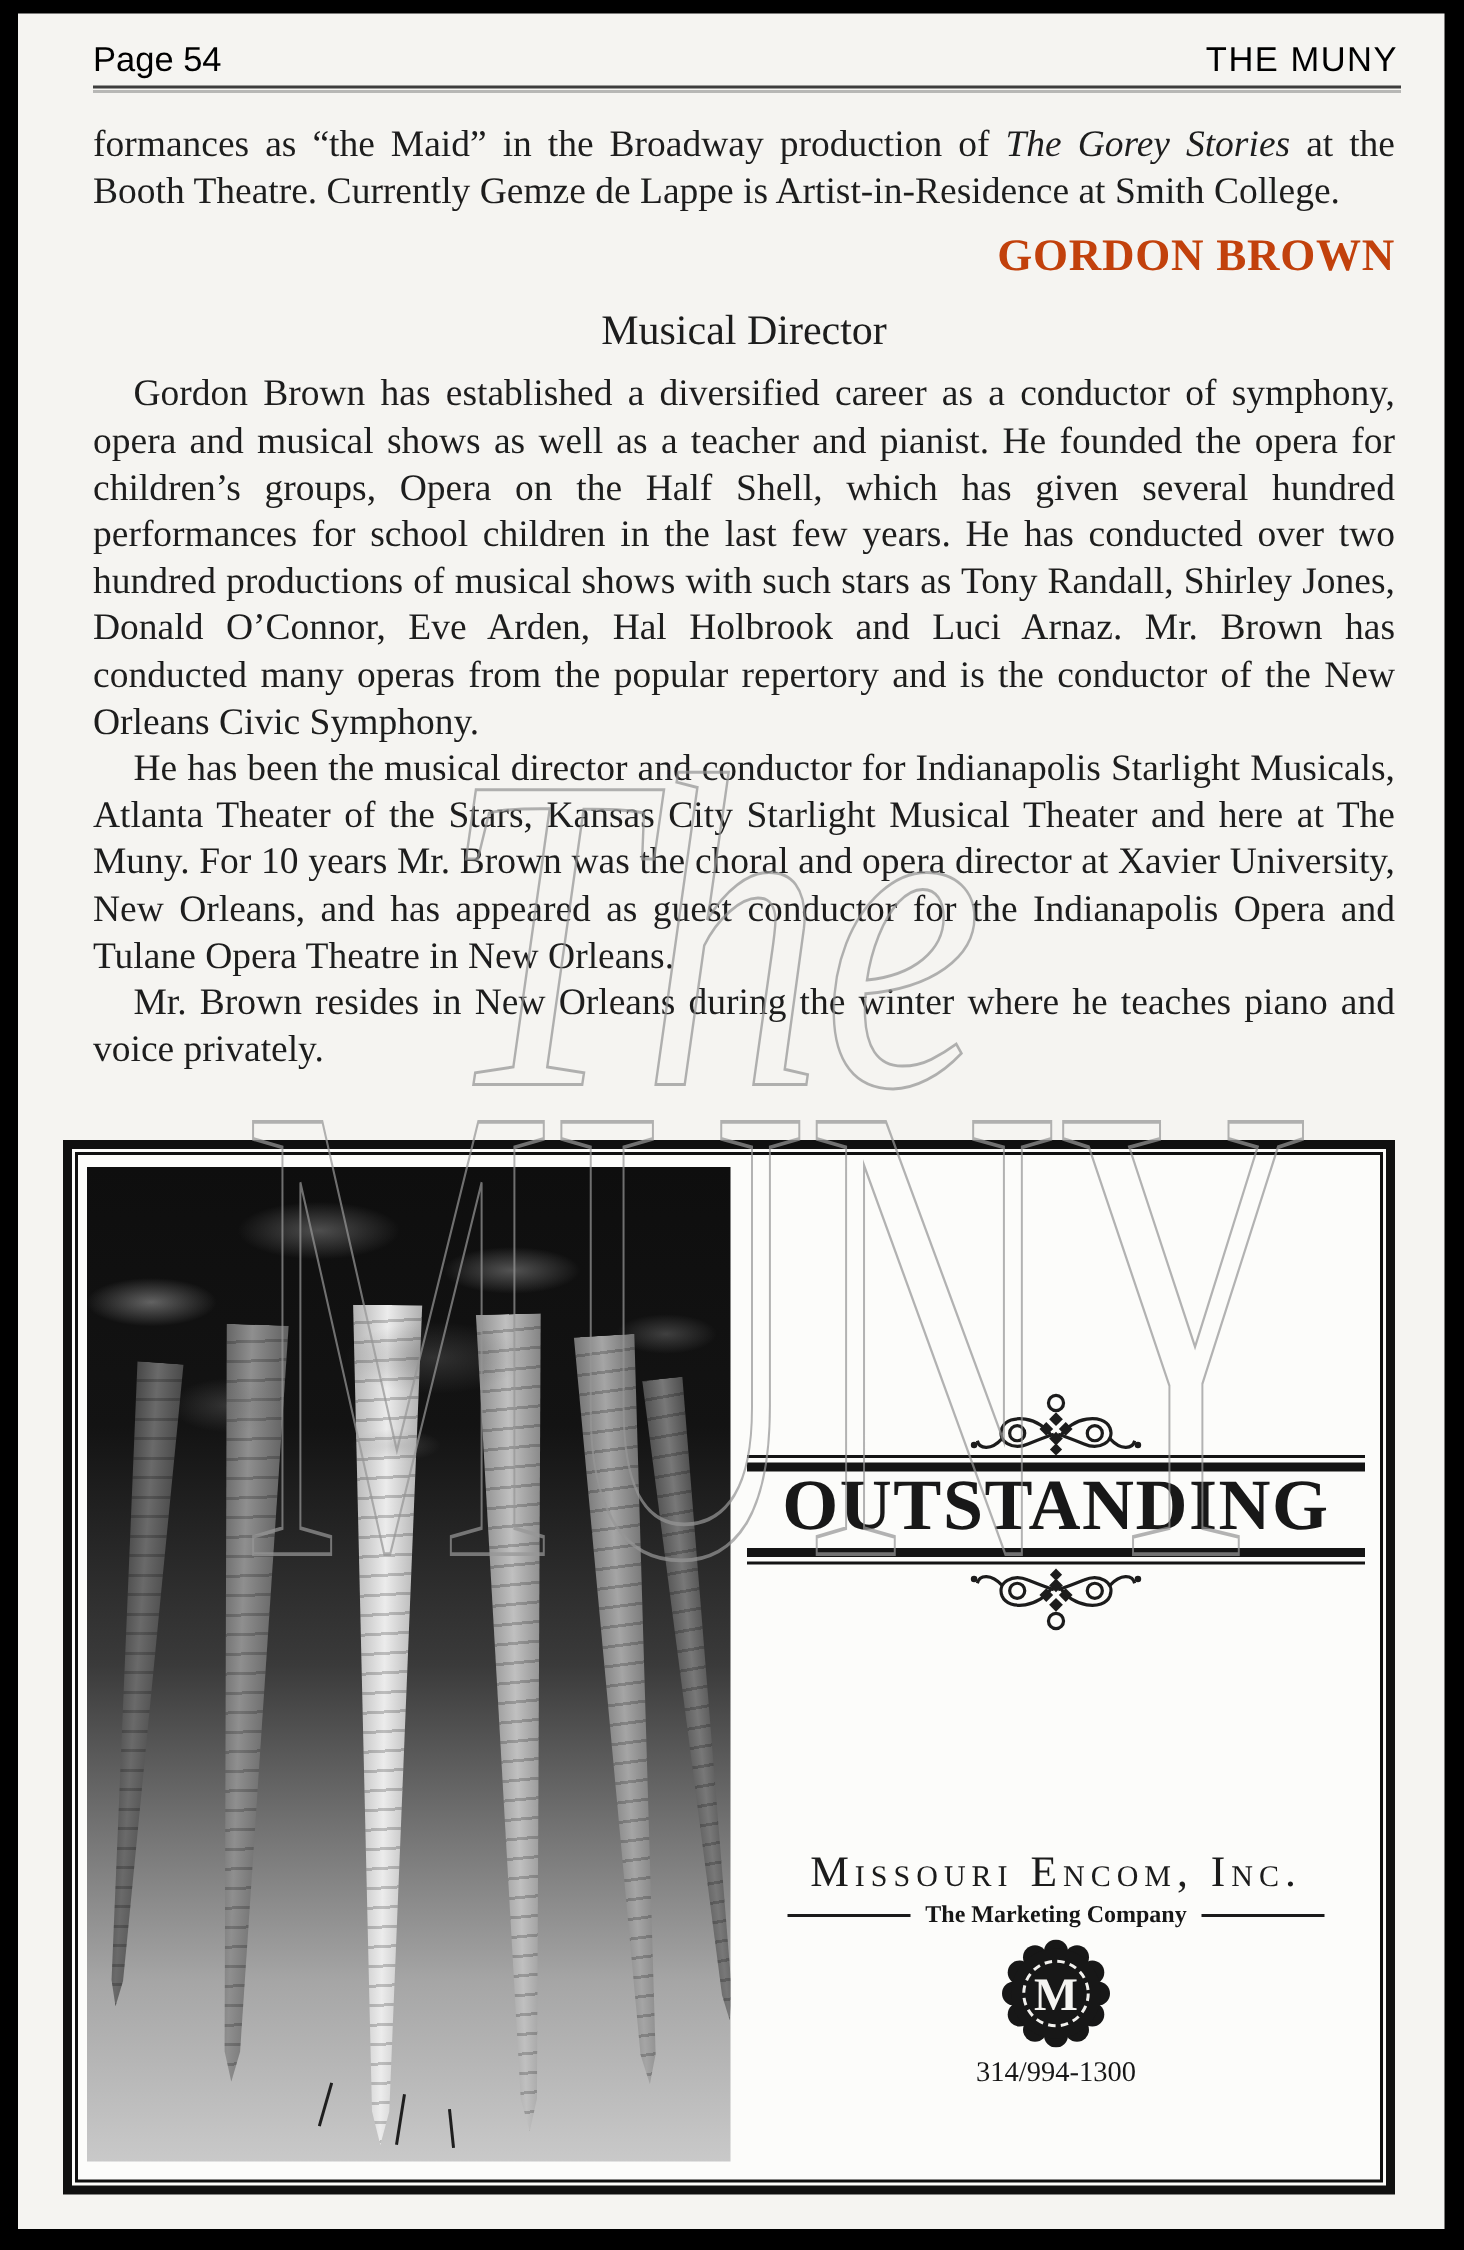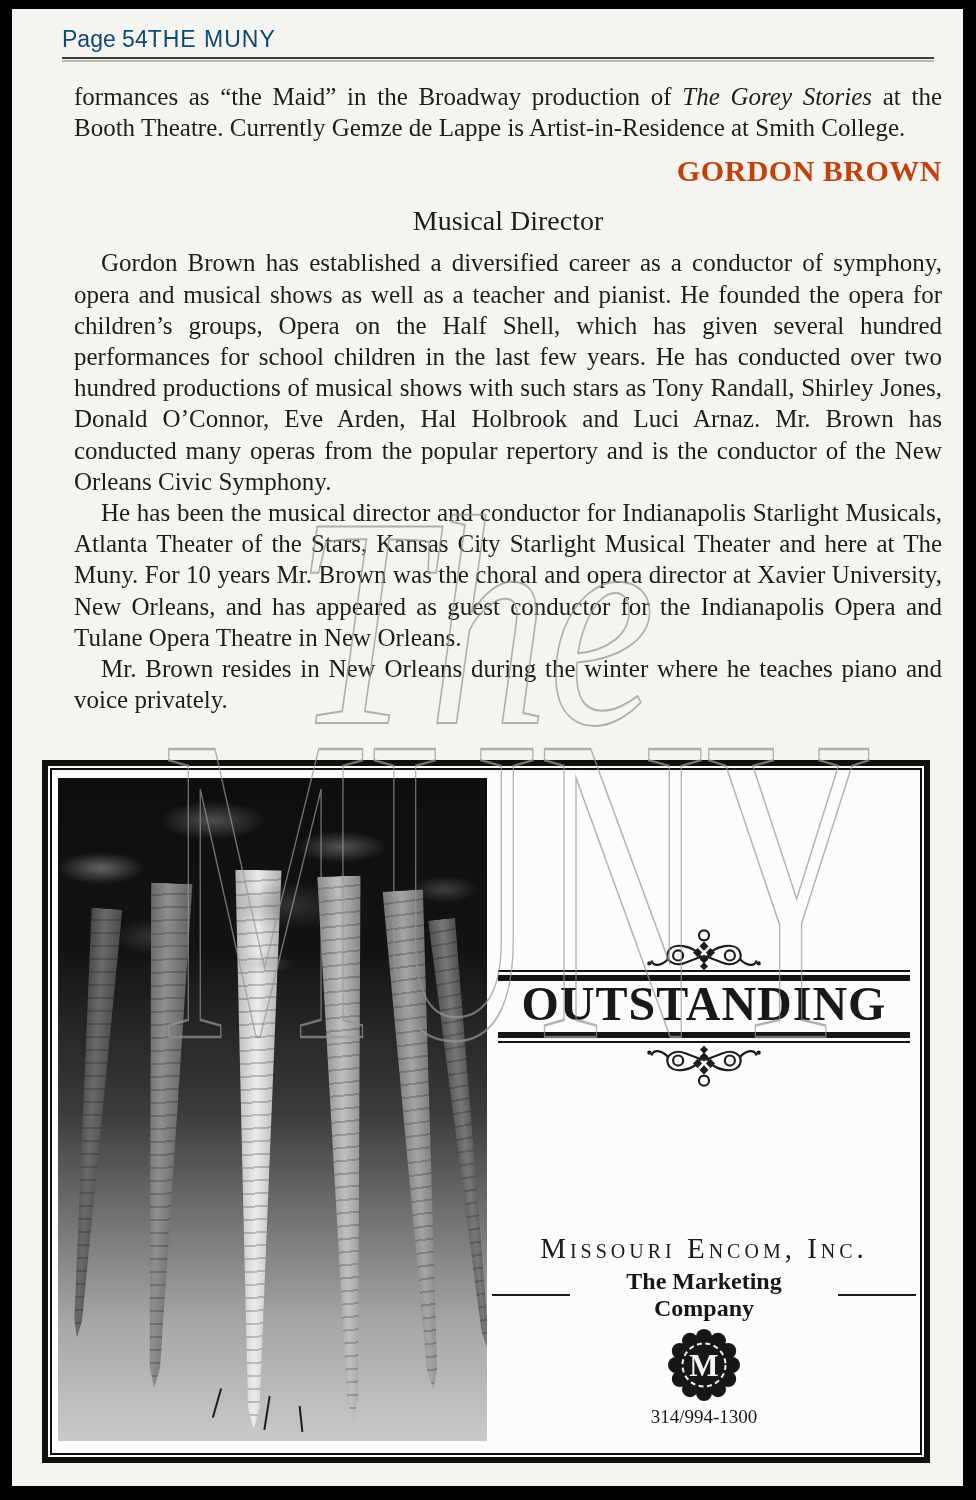--- a/index.html
+++ b/index.html
@@ -7,31 +7,31 @@
     width:976px;height:1500px;position:relative;background:#000;
     font-family:"Liberation Serif",serif;overflow:hidden;
   }
   .page{
     position:absolute;left:12px;top:9px;width:951px;height:1477px;
     background:#f5f4f1;overflow:hidden;
   }
   
   .hdr{
     position:absolute;left:50px;top:17px;width:870px;
-    display:flex;align-items:baseline;
-    font-family:"Liberation Sans",sans-serif;font-size:23px;color:#0c4a6e;
+    display:flex;justify-content:space-between;align-items:baseline;
+    font-family:"Liberation Sans",sans-serif;font-size:23px;color:#000000;
   }
   .hdr .pub{letter-spacing:1px;}
   .hdr-rule{
     position:absolute;left:50px;top:48px;width:872px;height:2px;
     background:#3d3d3d;box-shadow:0 3px 0 rgba(70,70,70,.35);
   }
   
   .article{
-    position:absolute;left:62px;top:72px;width:868px;
+    position:absolute;left:50px;top:72px;width:868px;
     font-size:25px;line-height:31.2px;color:#1d1d1d;text-align:justify;
   }
   .article p{margin:0;}
   .article p.ind{text-indent:27px;}
   .article h1{
     margin:8px 0 0;font-size:30px;font-weight:700;text-align:right;
     letter-spacing:.5px;color:#c2410c;line-height:40px;
   }
   .article h2{
     margin:12px 0 8px;font-size:28px;font-weight:400;text-align:center;
@@ -101,21 +101,21 @@
   .dr-tt{top:200px;border-top:2px solid #141414;border-bottom:6px solid #141414;}
   .dr-bt{top:262px;border-top:6px solid #141414;border-bottom:2px solid #141414;}
   .outst{
     position:absolute;top:206px;left:0;right:0;text-align:center;
     font-size:48px;font-weight:700;letter-spacing:1px;line-height:56px;color:#181818;
   }
   .company{position:absolute;top:462px;left:0;right:0;text-align:center;}
   .co-name{font-size:29px;font-variant:small-caps;letter-spacing:4px;color:#1c1c1c;}
   .tag-row{display:flex;align-items:center;justify-content:center;gap:10px;margin-top:3px;}
   .tag-line{width:82px;height:2px;background:#1a1a1a;}
-  .tagline{font-weight:700;font-size:24px;}
+  .tagline{font-weight:700;font-size:16px;}
   .seal{margin-top:7px;}
   .addr{margin-top:5px;font-size:23px;}
   .phone{font-size:19px;margin-top:1px;}
 </style>
 </head>
 <body>
 
 <div class="page">
 
   <div class="hdr">

